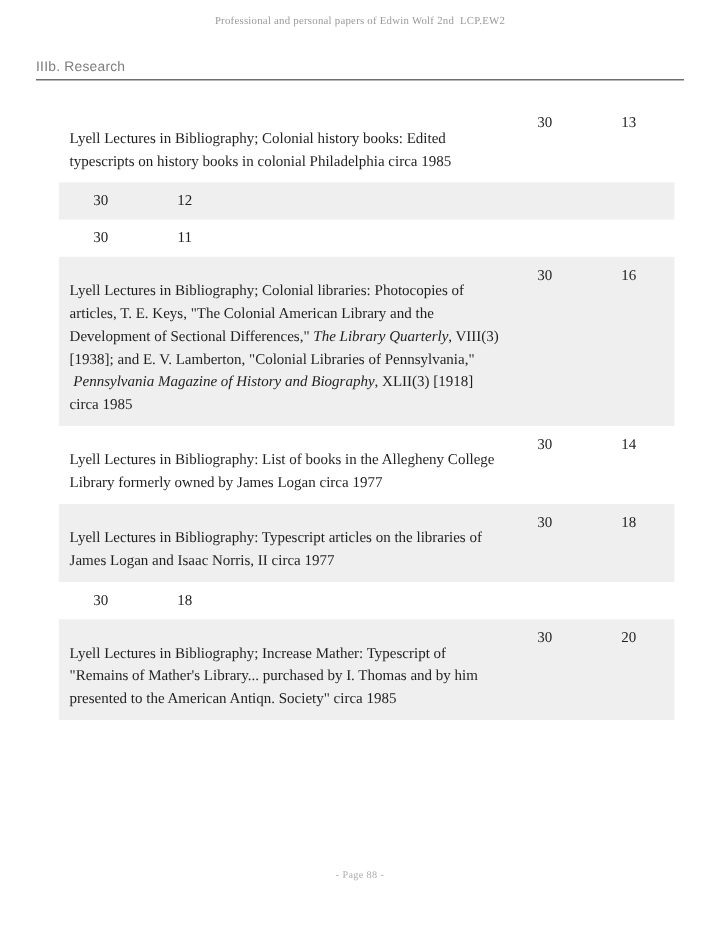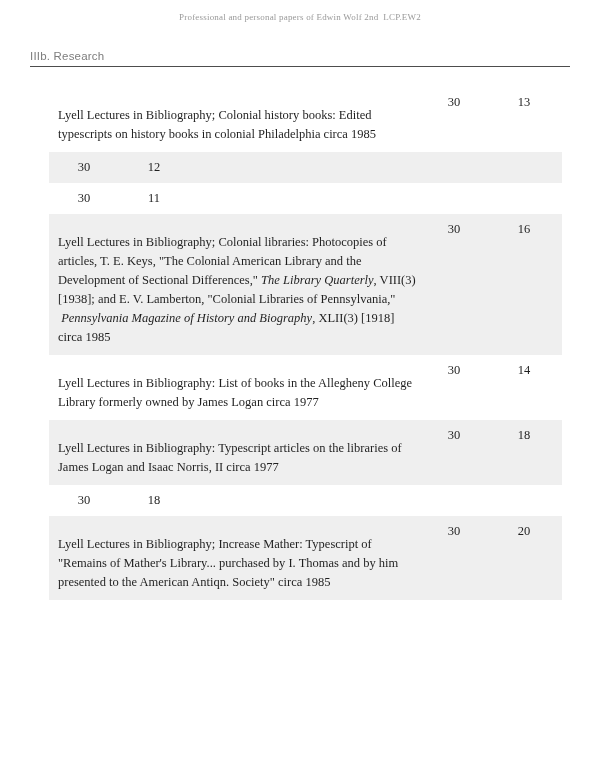--- a/index.html
+++ b/index.html
@@ -113,14 +113,15 @@
         <div class="cell-box">30</div>
         <div class="cell-folder">18</div>
       </div>
       <div class="row shaded" style="background: rgb(239, 239, 239);">
         <div class="desc"><span class="">Lyell Lectures in Bibliography; Increase Mather: Typescript of "Remains of Mather's Library... purchased by I. Thomas and by him presented to the American Antiqn. Society" circa 1985</span></div>
         <div class="cell-box">30</div>
         <div class="cell-folder">20</div>
       </div>
     </div>
 
+  <div class="footer">- Page 88 -</div>
 
 </div>
 
 </body></html>

